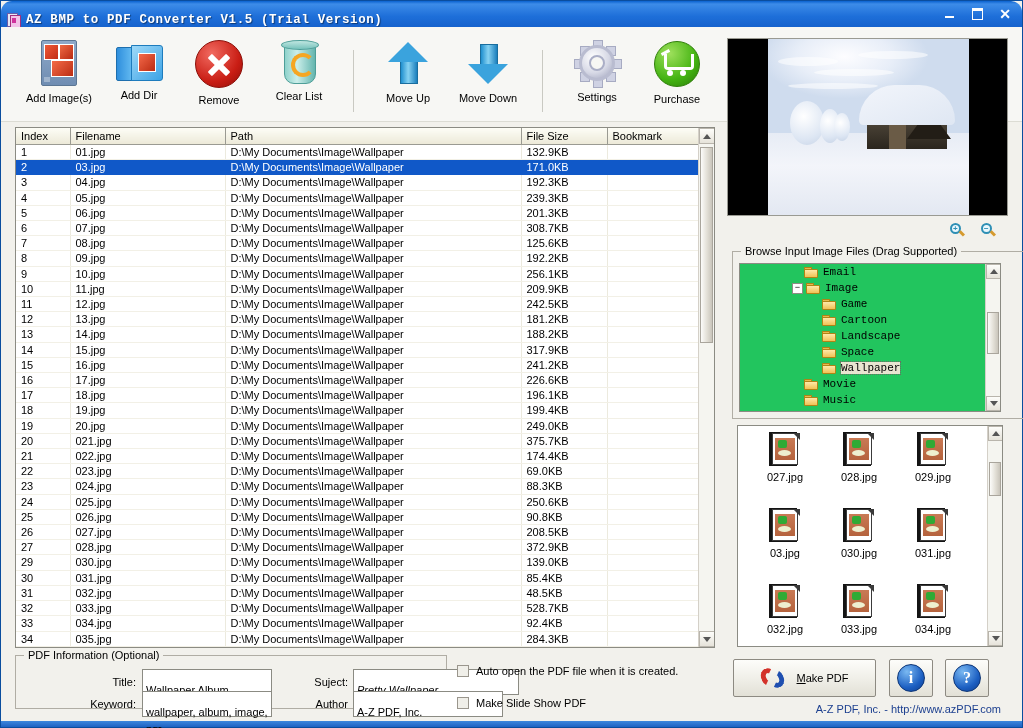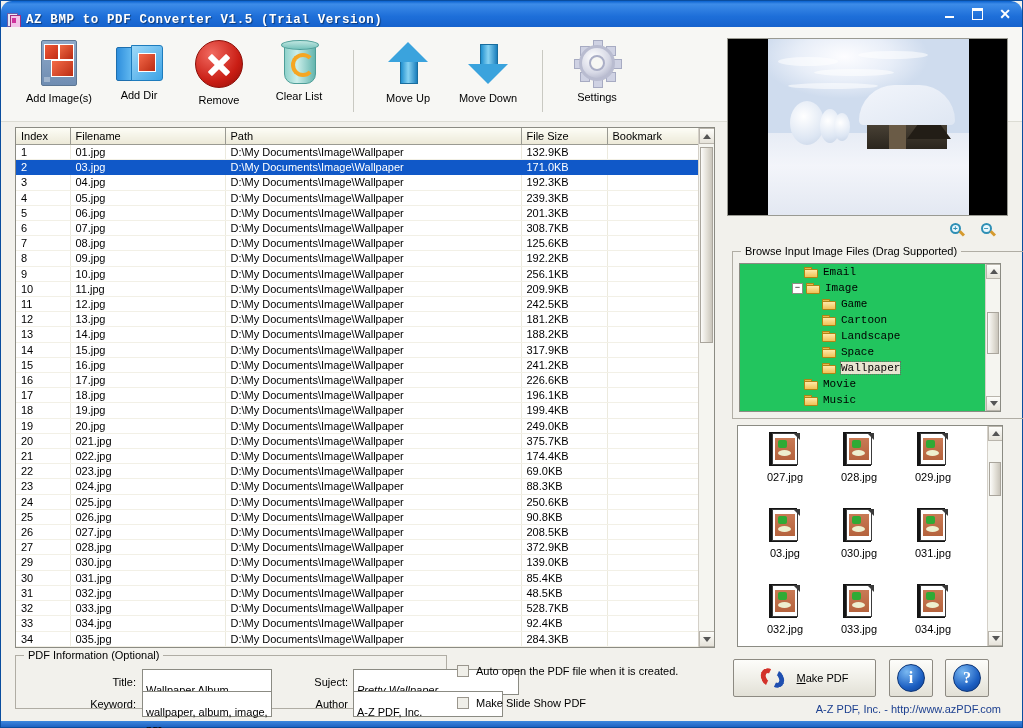--- a/index.html
+++ b/index.html
@@ -336,20 +336,29 @@
             <div class="t t4"></div>
           <div class="t t5"></div>
             <div class="t t6"></div>
             <div class="t t7"></div>
             <div class="t t8"></div>
           <div class="g"></div>
             <div class="hole"></div>
         </div>
         <div class="lbl">Settings</div>
       </div>
+      <div class="tbtn">
+        <div class="ic ic-cart">
+          <div class="hdl"></div>
+            <div class="bask"></div>
+            <div class="w1"></div>
+            <div class="w2"></div>
+        </div>
+        <div class="lbl">Purchase</div>
+      </div>
     </div>
   </div>
 
   <div class="listwrap">
     <table class="flist">
       <thead>
           <tr>
         <th class="c-index">Index</th>
         <th class="c-file">Filename</th>
         <th class="c-path">Path</th>

